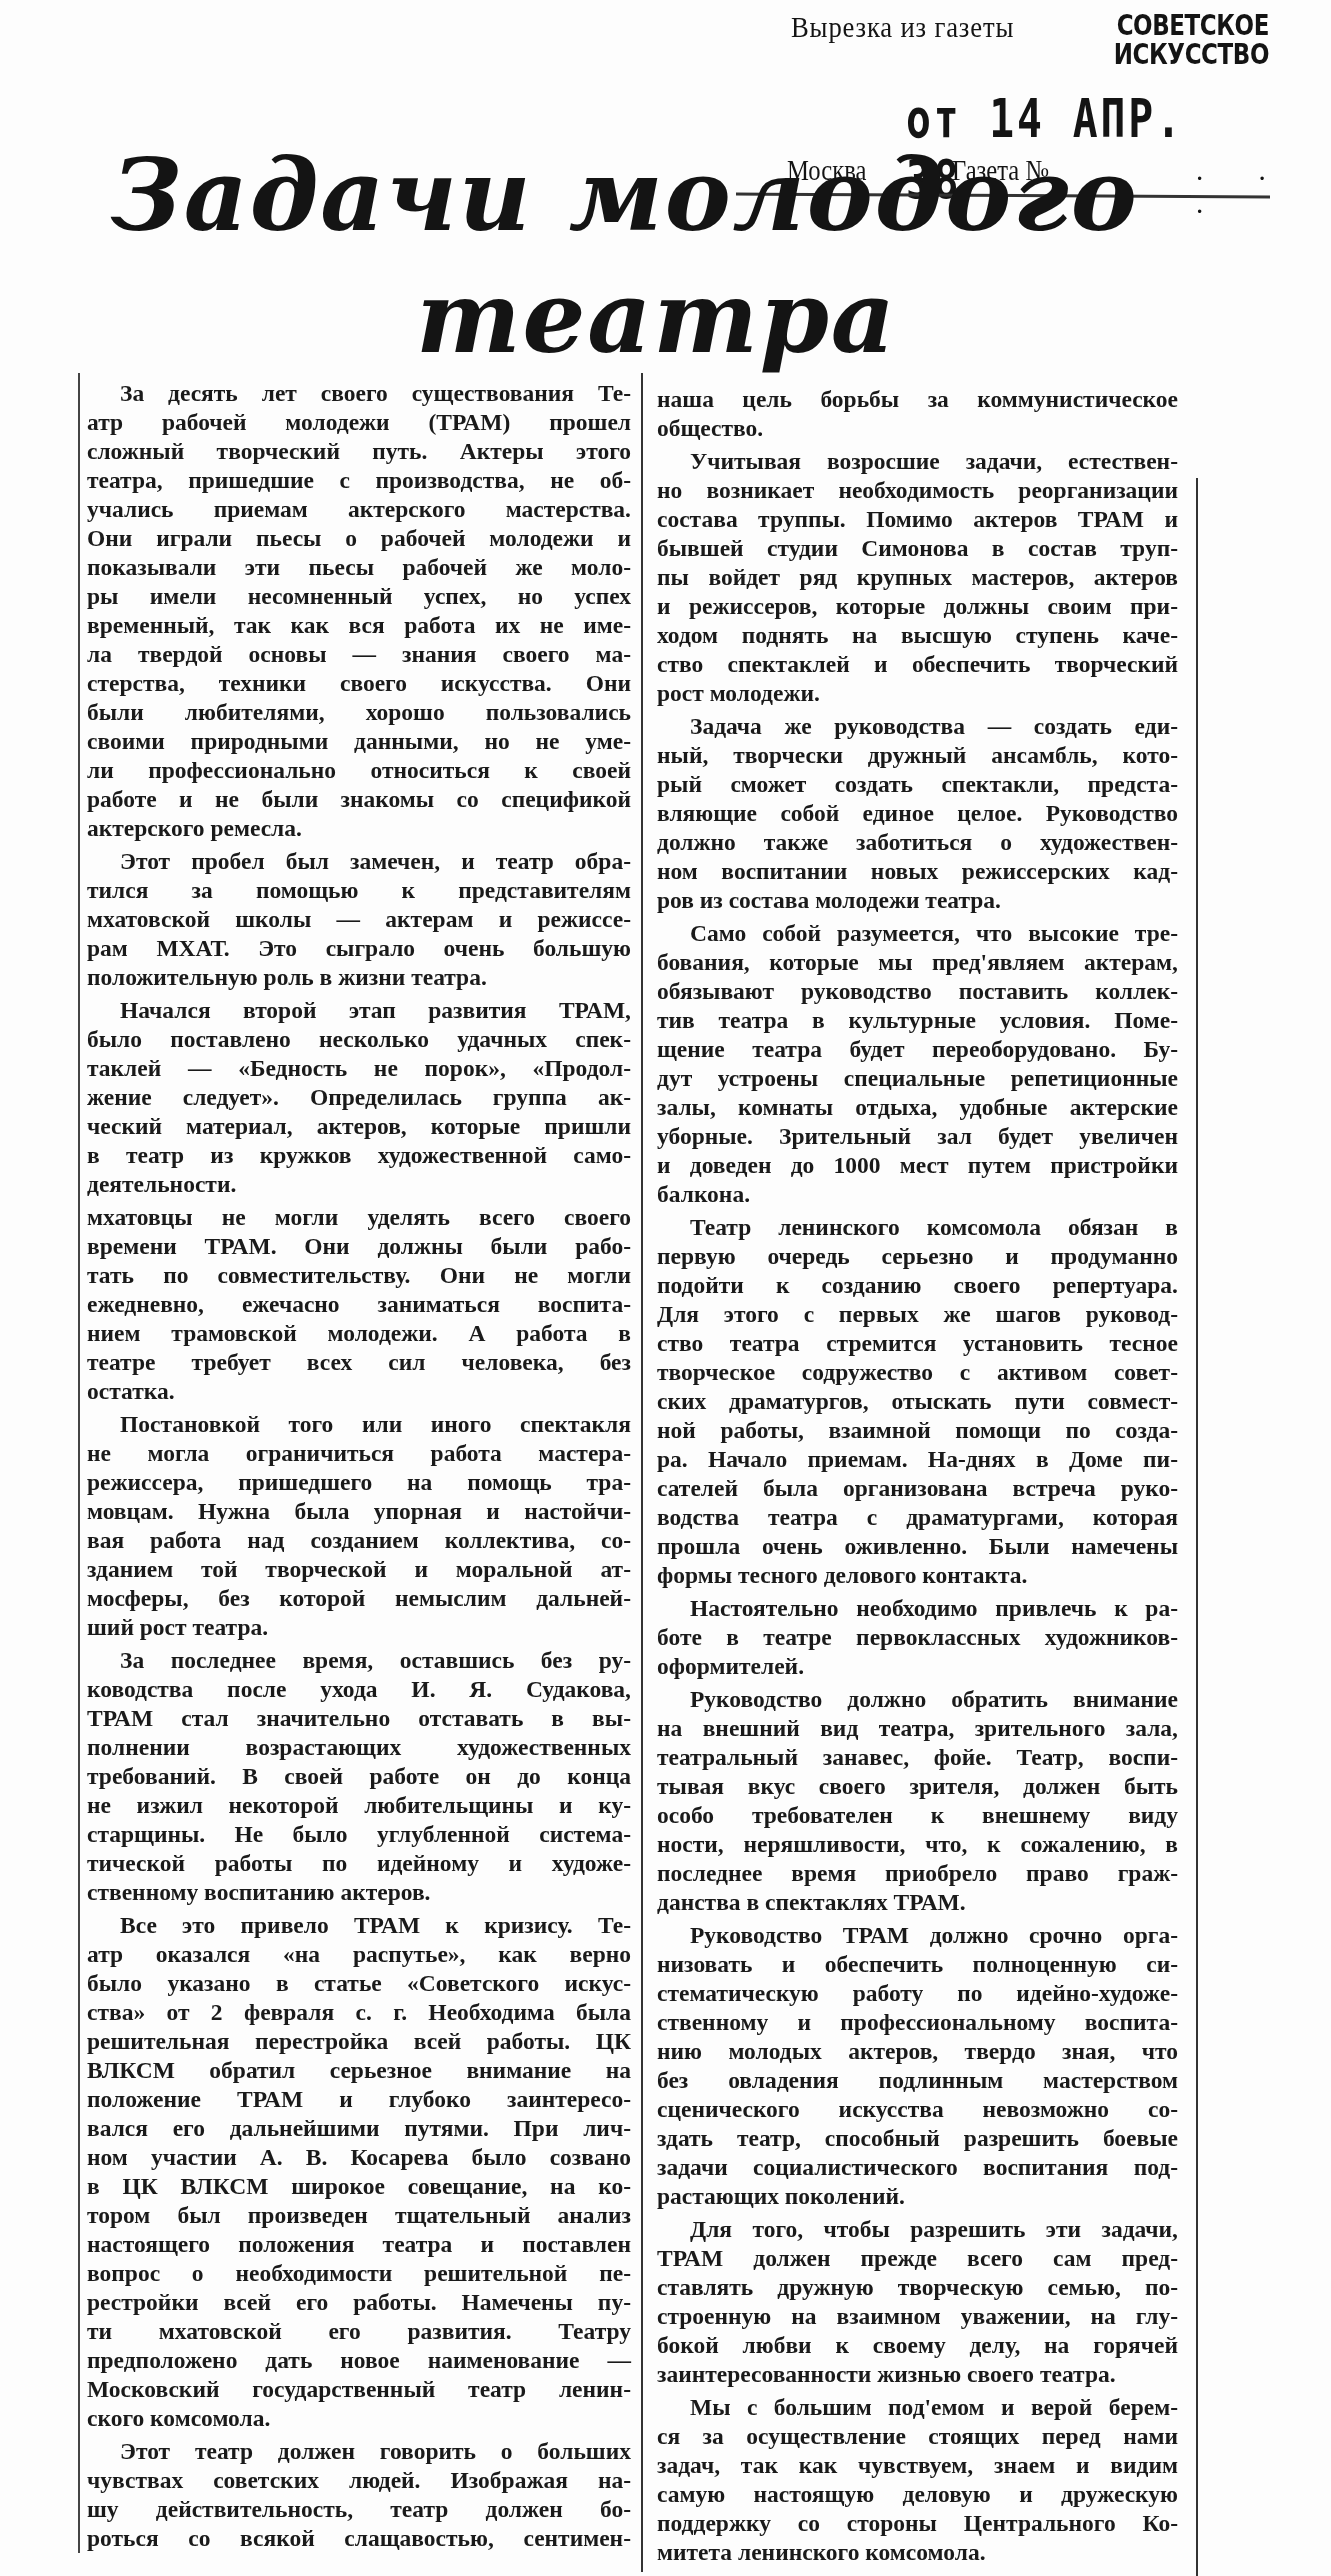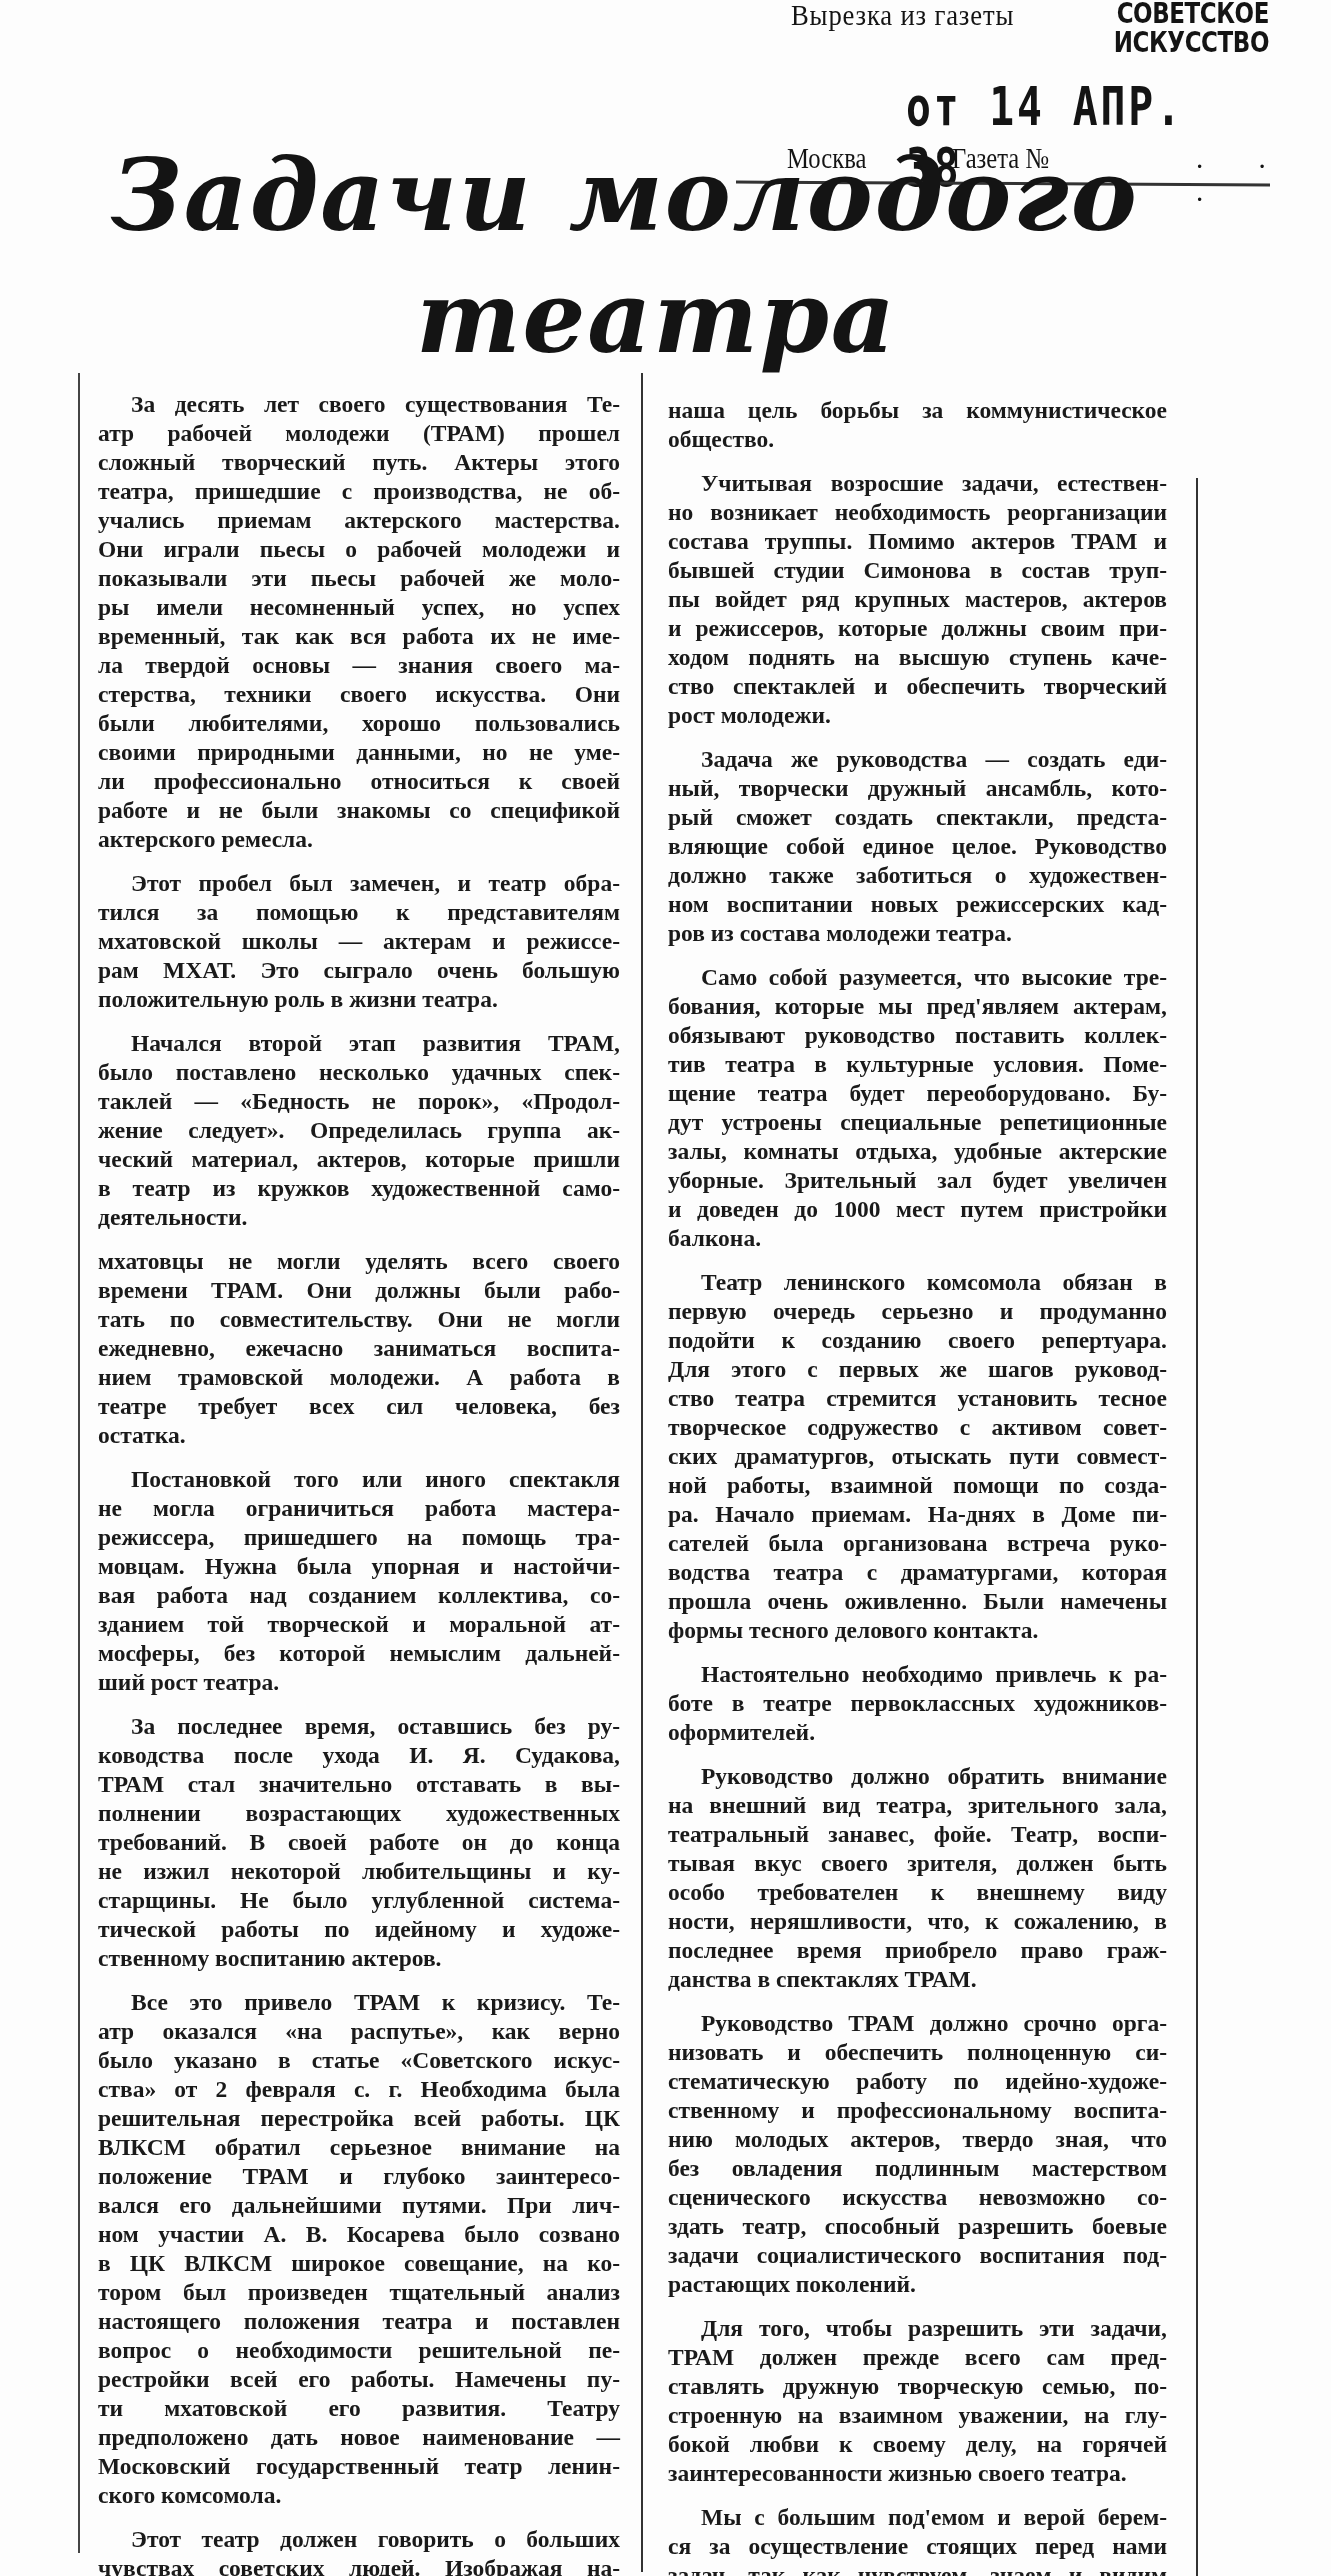--- a/index.html
+++ b/index.html
@@ -1,36 +1,36 @@
 <!DOCTYPE html>
 <html style="font-size:14.7px"><head>
 <meta charset="utf-8">
 <style>
   html, body { margin: 0; padding: 0; background: #fdfdfd; }
   body { width: 1331px; height: 2576px; position: relative; overflow: hidden; color: #141414; }
-  .clip-header { position: absolute; left: 0; top: 4px; width: 1312px; height: 202px; }
+  .clip-header { position: absolute; left: 0; top: 16px; width: 1312px; height: 202px; }
   .clip-label { position: absolute; left: 791px; top: -5.5px; font-family: "Liberation Serif", serif; font-size: 29px; letter-spacing: 0.9px; transform: scaleX(0.92); transform-origin: left; }
   .paper-name { position: absolute; left: 1030px; top: -3.7px; font-family: "DejaVu Sans", sans-serif; font-weight: bold; font-size: 28px; line-height: 28.5px; text-align: right; width: 239px; transform: scaleX(0.82); transform-origin: right; letter-spacing: -0.5px; }
   .stamp-date { position: absolute; left: 906px; top: 72px; font-family: "DejaVu Sans Mono", monospace; font-size: 53px; font-weight: bold; letter-spacing: 3.7px; transform: scaleX(0.78); transform-origin: left; }
   .city-label { position: absolute; left: 787px; top: 138px; font-family: "Liberation Serif", serif; font-size: 29px; transform: scaleX(0.85); transform-origin: left; }
   .gazette-no { position: absolute; left: 952px; top: 138px; font-family: "Liberation Serif", serif; font-size: 29px; transform: scaleX(0.85); transform-origin: left; }
   .gazette-dots { position: absolute; left: 1196px; top: 138px; font-family: "Liberation Serif", serif; font-size: 29px; letter-spacing: 24px; }
   .header-rule { position: absolute; left: 736px; top: 178px; width: 534px; height: 2.8px; background: #333; transform: rotate(0.3deg); }
 
   .headline { position: absolute; left: 0; width: 1331px; text-align: center; font-family: "DejaVu Serif", serif; font-style: italic; font-weight: bold; font-size: 99px; line-height: 101px; letter-spacing: 1.8px; }
   .headline.l1 { top: 145px; left: -41px; }
   .headline.l2 { top: 267px; left: -9.2px; }
 
   .col { position: absolute; top: 375px; font-family: "Liberation Serif", serif; font-size: 23.5px; line-height: 29px; font-weight: bold; color: #1a1a1a; }
   .col-left { left: 83px; width: 552px; }
   .col-right { left: 653px; width: 529px; top: 381px; }
   .col-rule-left { position: absolute; left: 78px; top: 373px; width: 1.8px; height: 2180px; background: #444; }
   .col-rule-mid { position: absolute; left: 641px; top: 373px; width: 1.8px; height: 2199px; background: #333; }
   .col-rule-right { position: absolute; left: 1196px; top: 478px; width: 1.8px; height: 2098px; background: #333; }
-  .para { margin: 15px; }
+  .para { margin: 4px; }
   .line { display: block; text-align: justify; text-align-last: justify; white-space: nowrap; overflow: visible; height: 29px; }
   .line.last { text-align-last: left; }
   .line.first { padding-left: 33px; }
 </style>
 </head>
 <body>
 
 <div class="clip-header">
   <div class="clip-label">Вырезка из газеты</div>
   <div class="paper-name">

